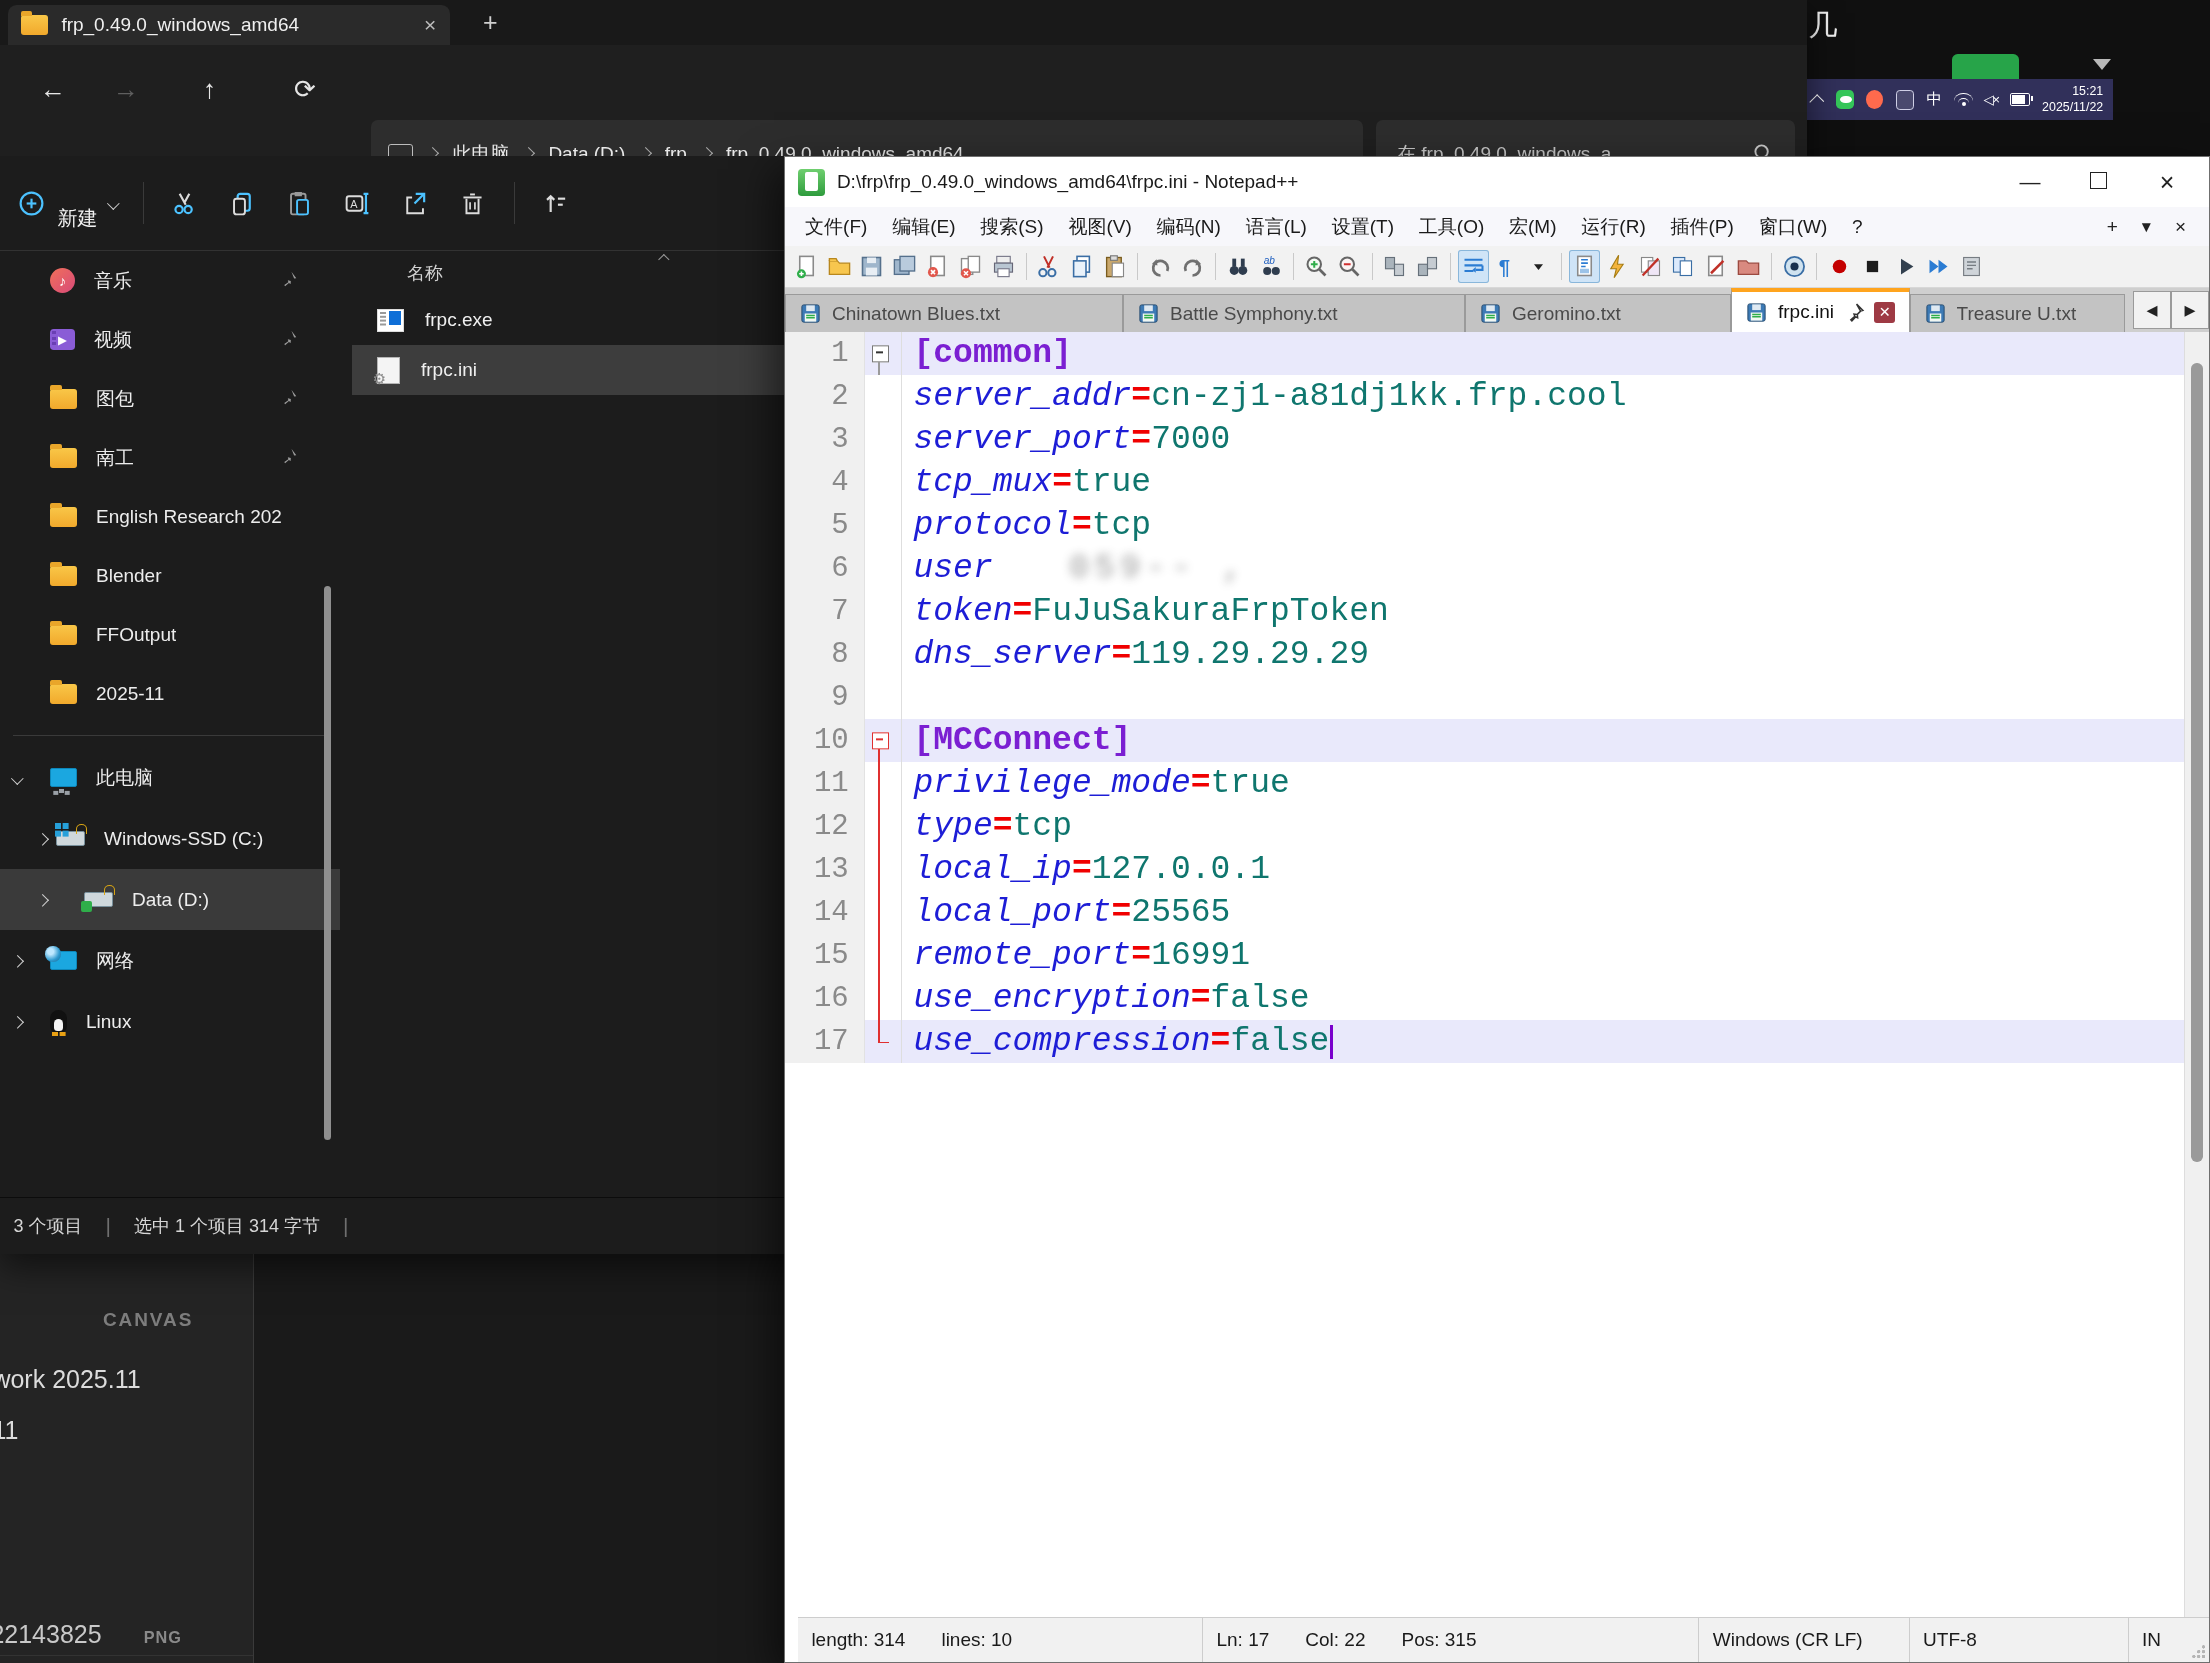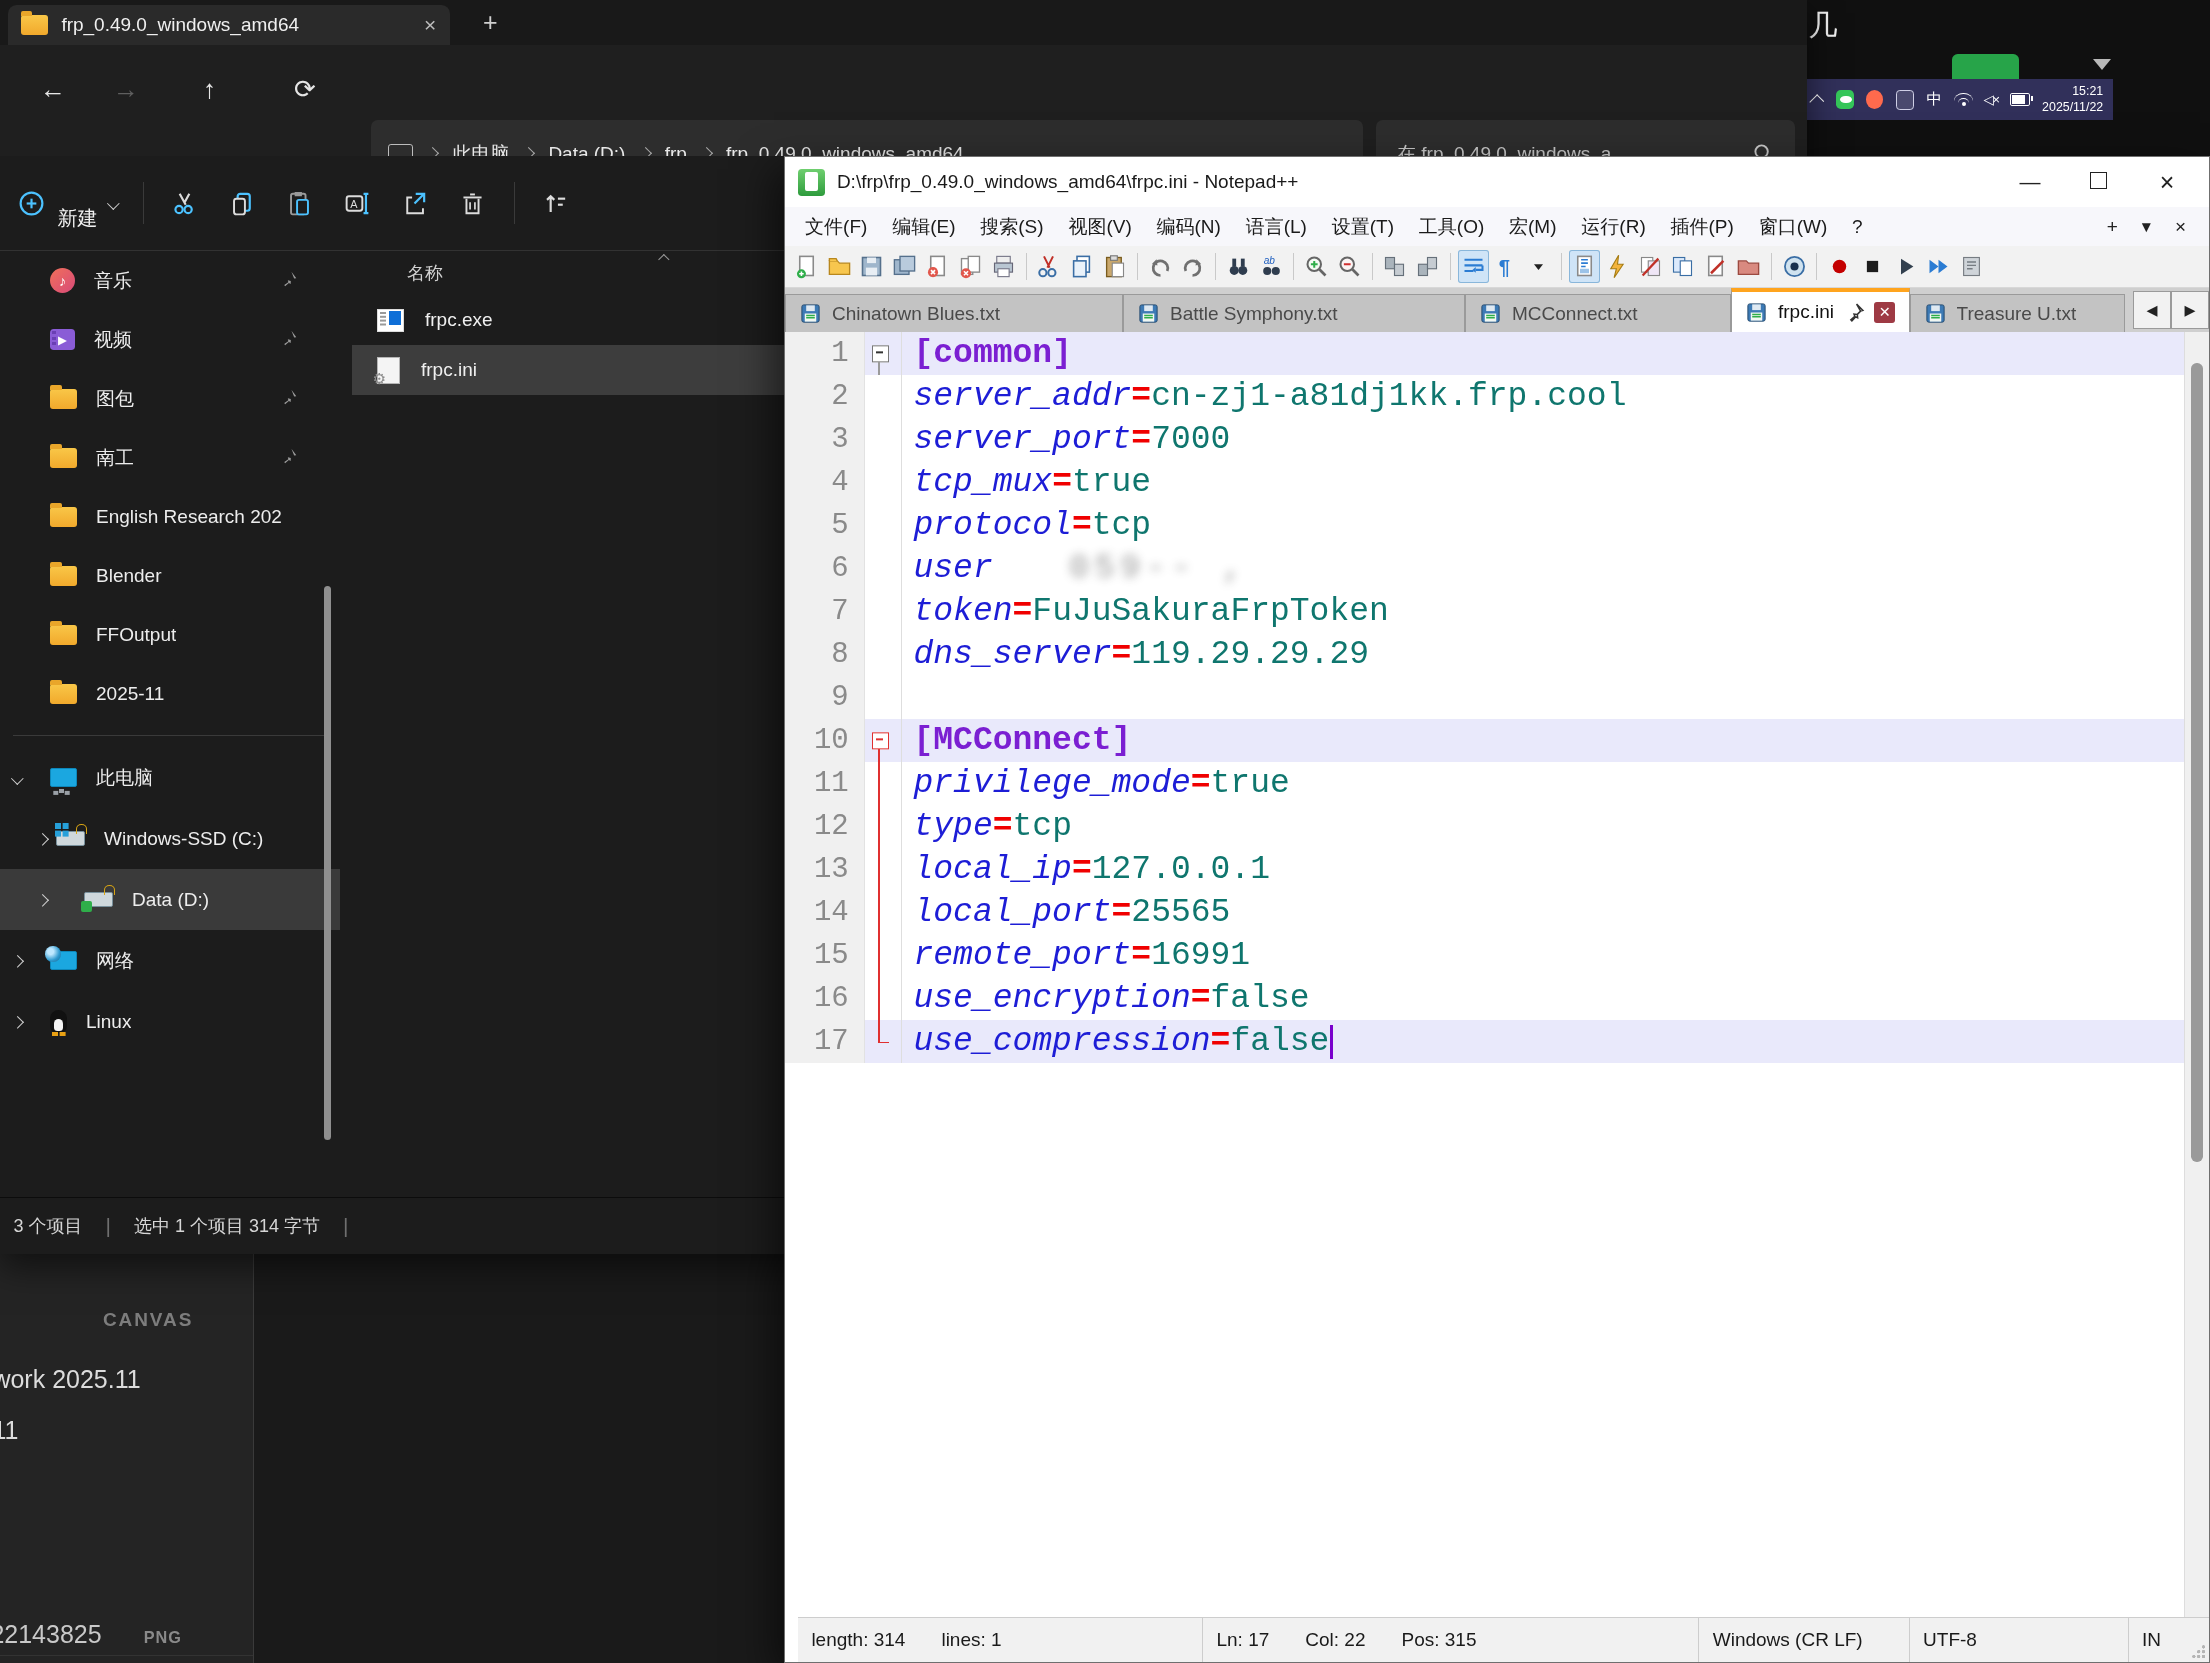--- a/index.html
+++ b/index.html
@@ -665,21 +665,21 @@
           </svg>
           <span class="tab-label">Battle Symphony.txt</span>
         </div>
         <div class="tab" style="width: 266px;">
           <svg width="23" height="23" viewBox="0 0 24 24">
             <rect x="3" y="3" width="18" height="18" rx="2" fill="#3d7ab5" stroke="#24496e"></rect>
             <rect x="7.5" y="3.5" width="9" height="6" fill="#dfe9f2"></rect>
             <rect x="6" y="12" width="12" height="8.5" fill="#f2f7f2"></rect>
             <path d="M7.5 14h9M7.5 16.5h9" stroke="#2fae4a" stroke-width="1.6"></path>
           </svg>
-          <span class="tab-label">MCConnect.txt</span>
+          <span class="tab-label">Geromino.txt</span>
         </div>
         <div class="tab active">
           <svg width="23" height="23" viewBox="0 0 24 24">
             <rect x="3" y="3" width="18" height="18" rx="2" fill="#3d7ab5" stroke="#24496e"></rect>
             <rect x="7.5" y="3.5" width="9" height="6" fill="#dfe9f2"></rect>
             <rect x="6" y="12" width="12" height="8.5" fill="#f2f7f2"></rect>
             <path d="M7.5 14h9M7.5 16.5h9" stroke="#2fae4a" stroke-width="1.6"></path>
           </svg>
           <span class="tab-label">frpc.ini</span>
           <svg width="21" height="21" viewBox="0 0 20 20">
@@ -808,21 +808,21 @@
           </span>
           <div class="e-code"><span class="c-k">use_compression</span><span class="c-eq">=</span><span class="c-v">false</span><span class="caret"></span></div>
         </div>
         <div class="e-scroll">
           <div class="e-thumb"></div>
         </div>
     </div>
     <div class="npp-status">
       <div class="seg s1">
         <span>length: 314</span>
-          <span>lines: 1</span>
+          <span>lines: 10</span>
       </div>
       <div class="seg s2">
         <span>Ln: 17</span>
           <span>Col: 22</span>
           <span>Pos: 315</span>
       </div>
       <div class="seg s3">
           <span>Windows (CR LF)</span>
         </div>
       <div class="seg s4">

